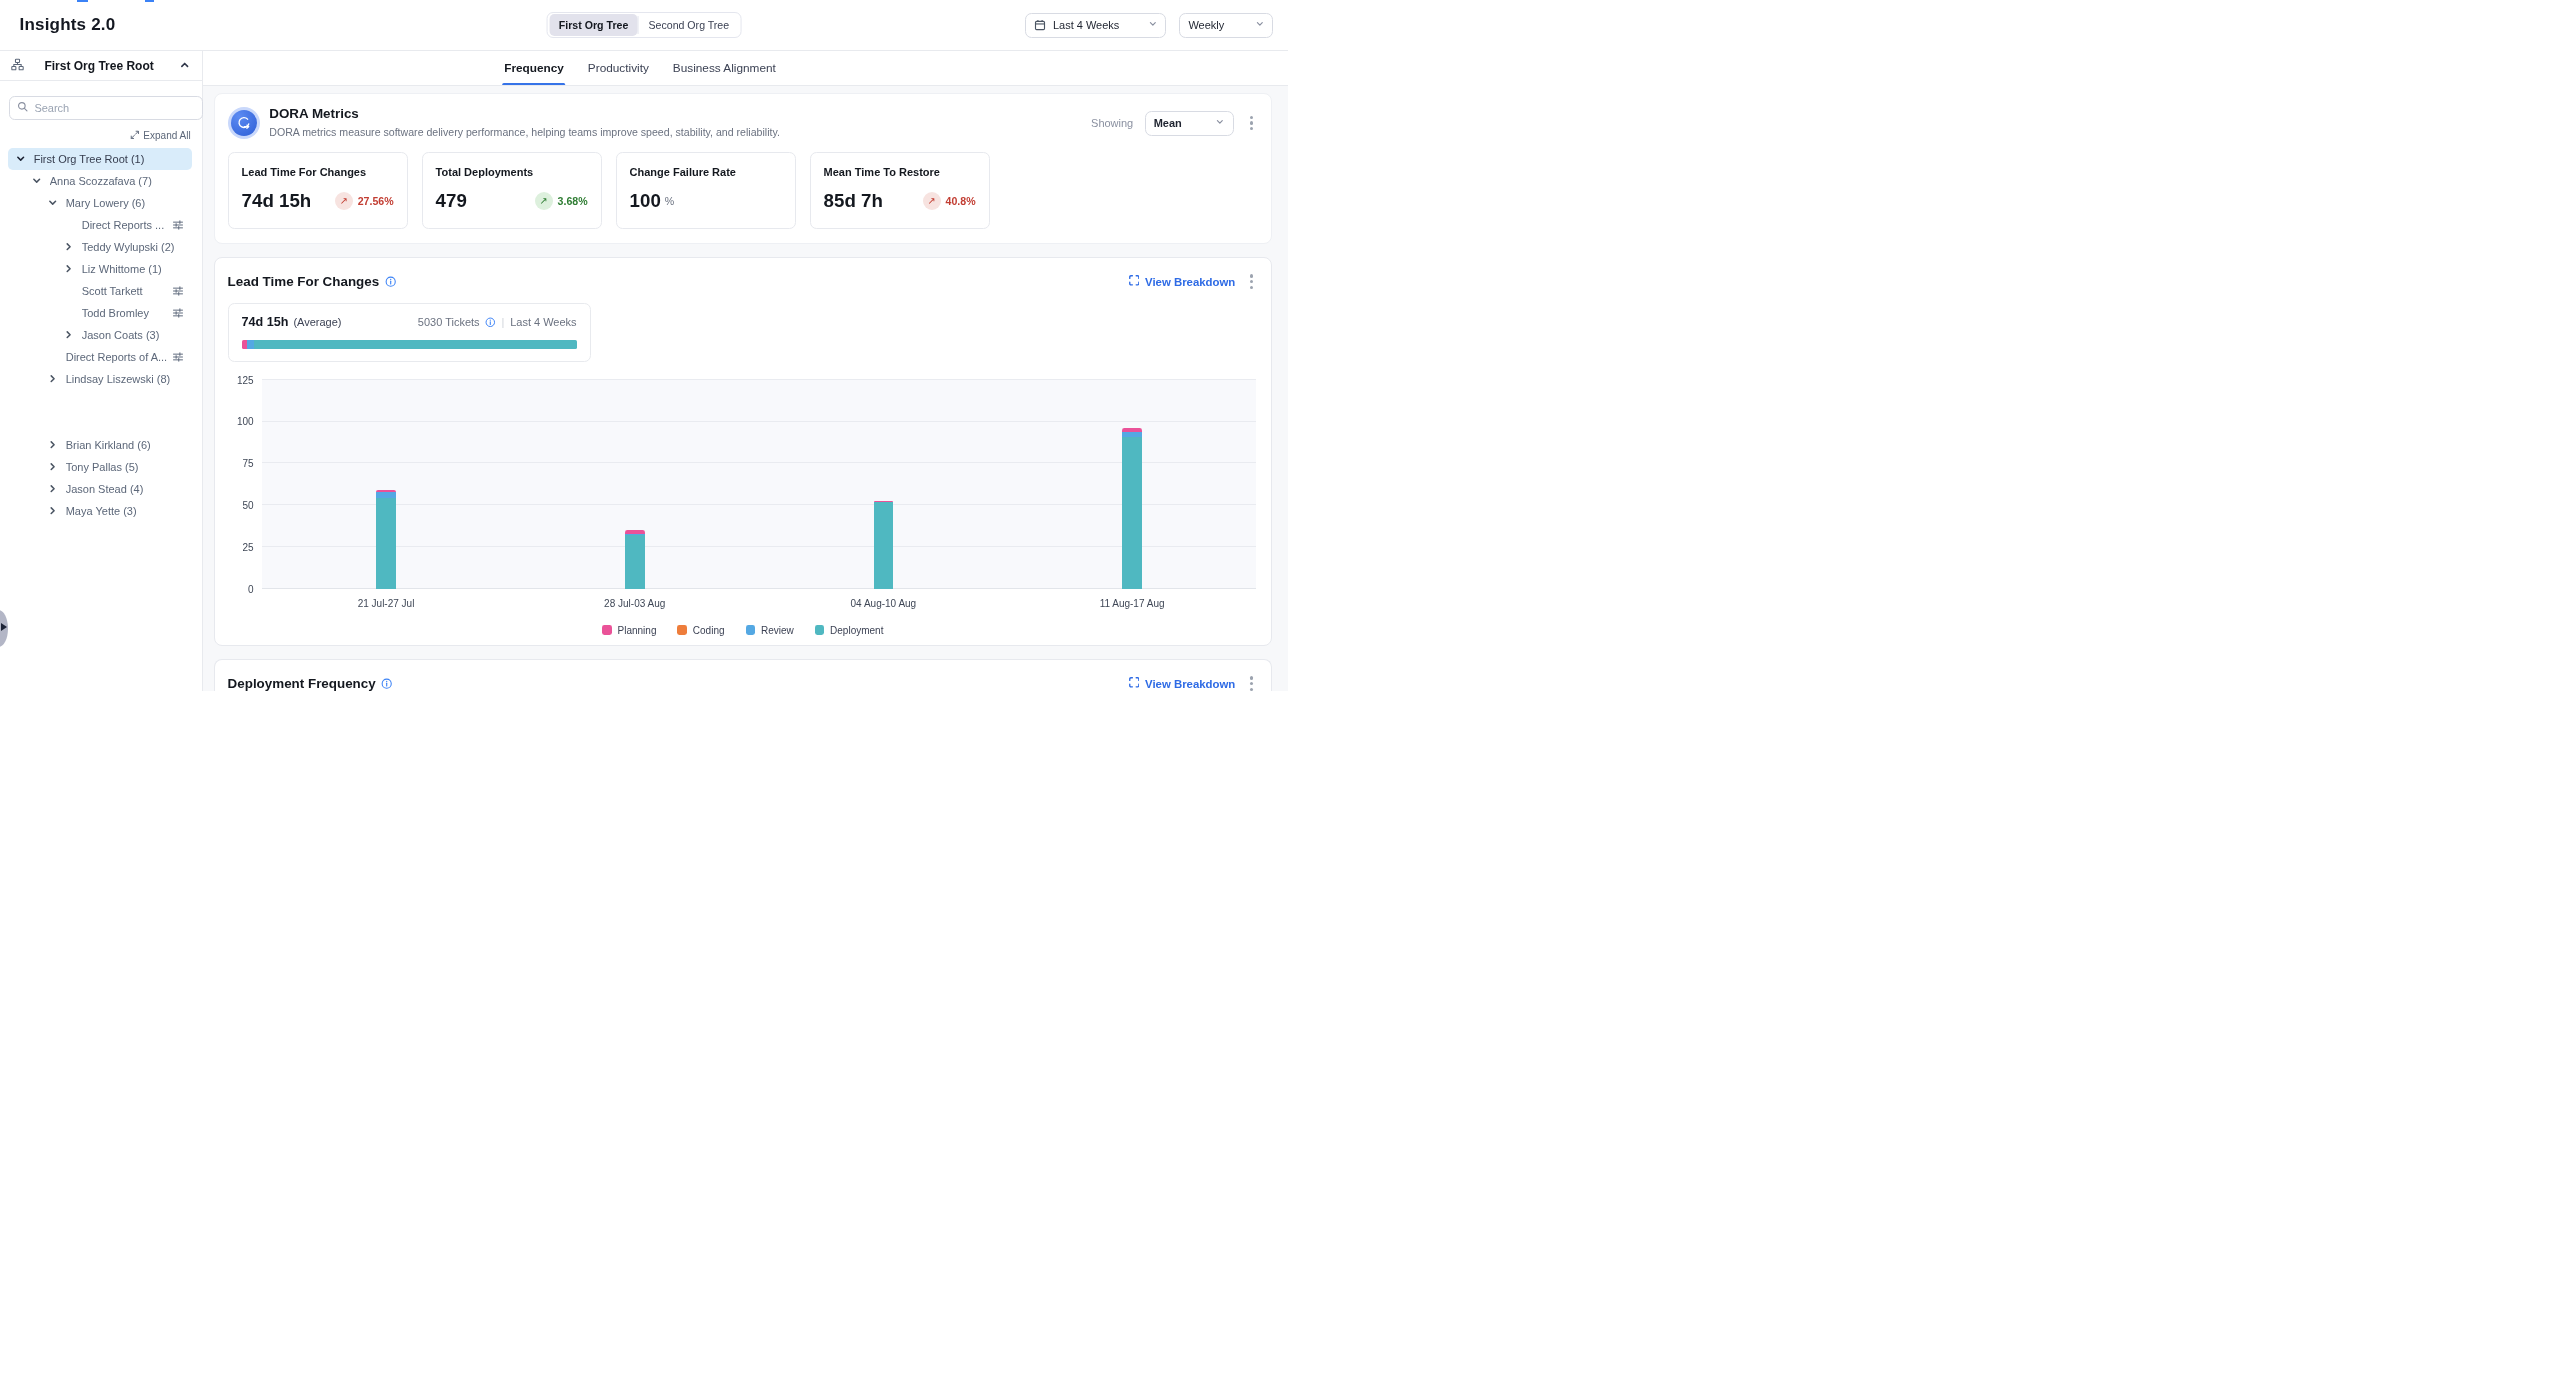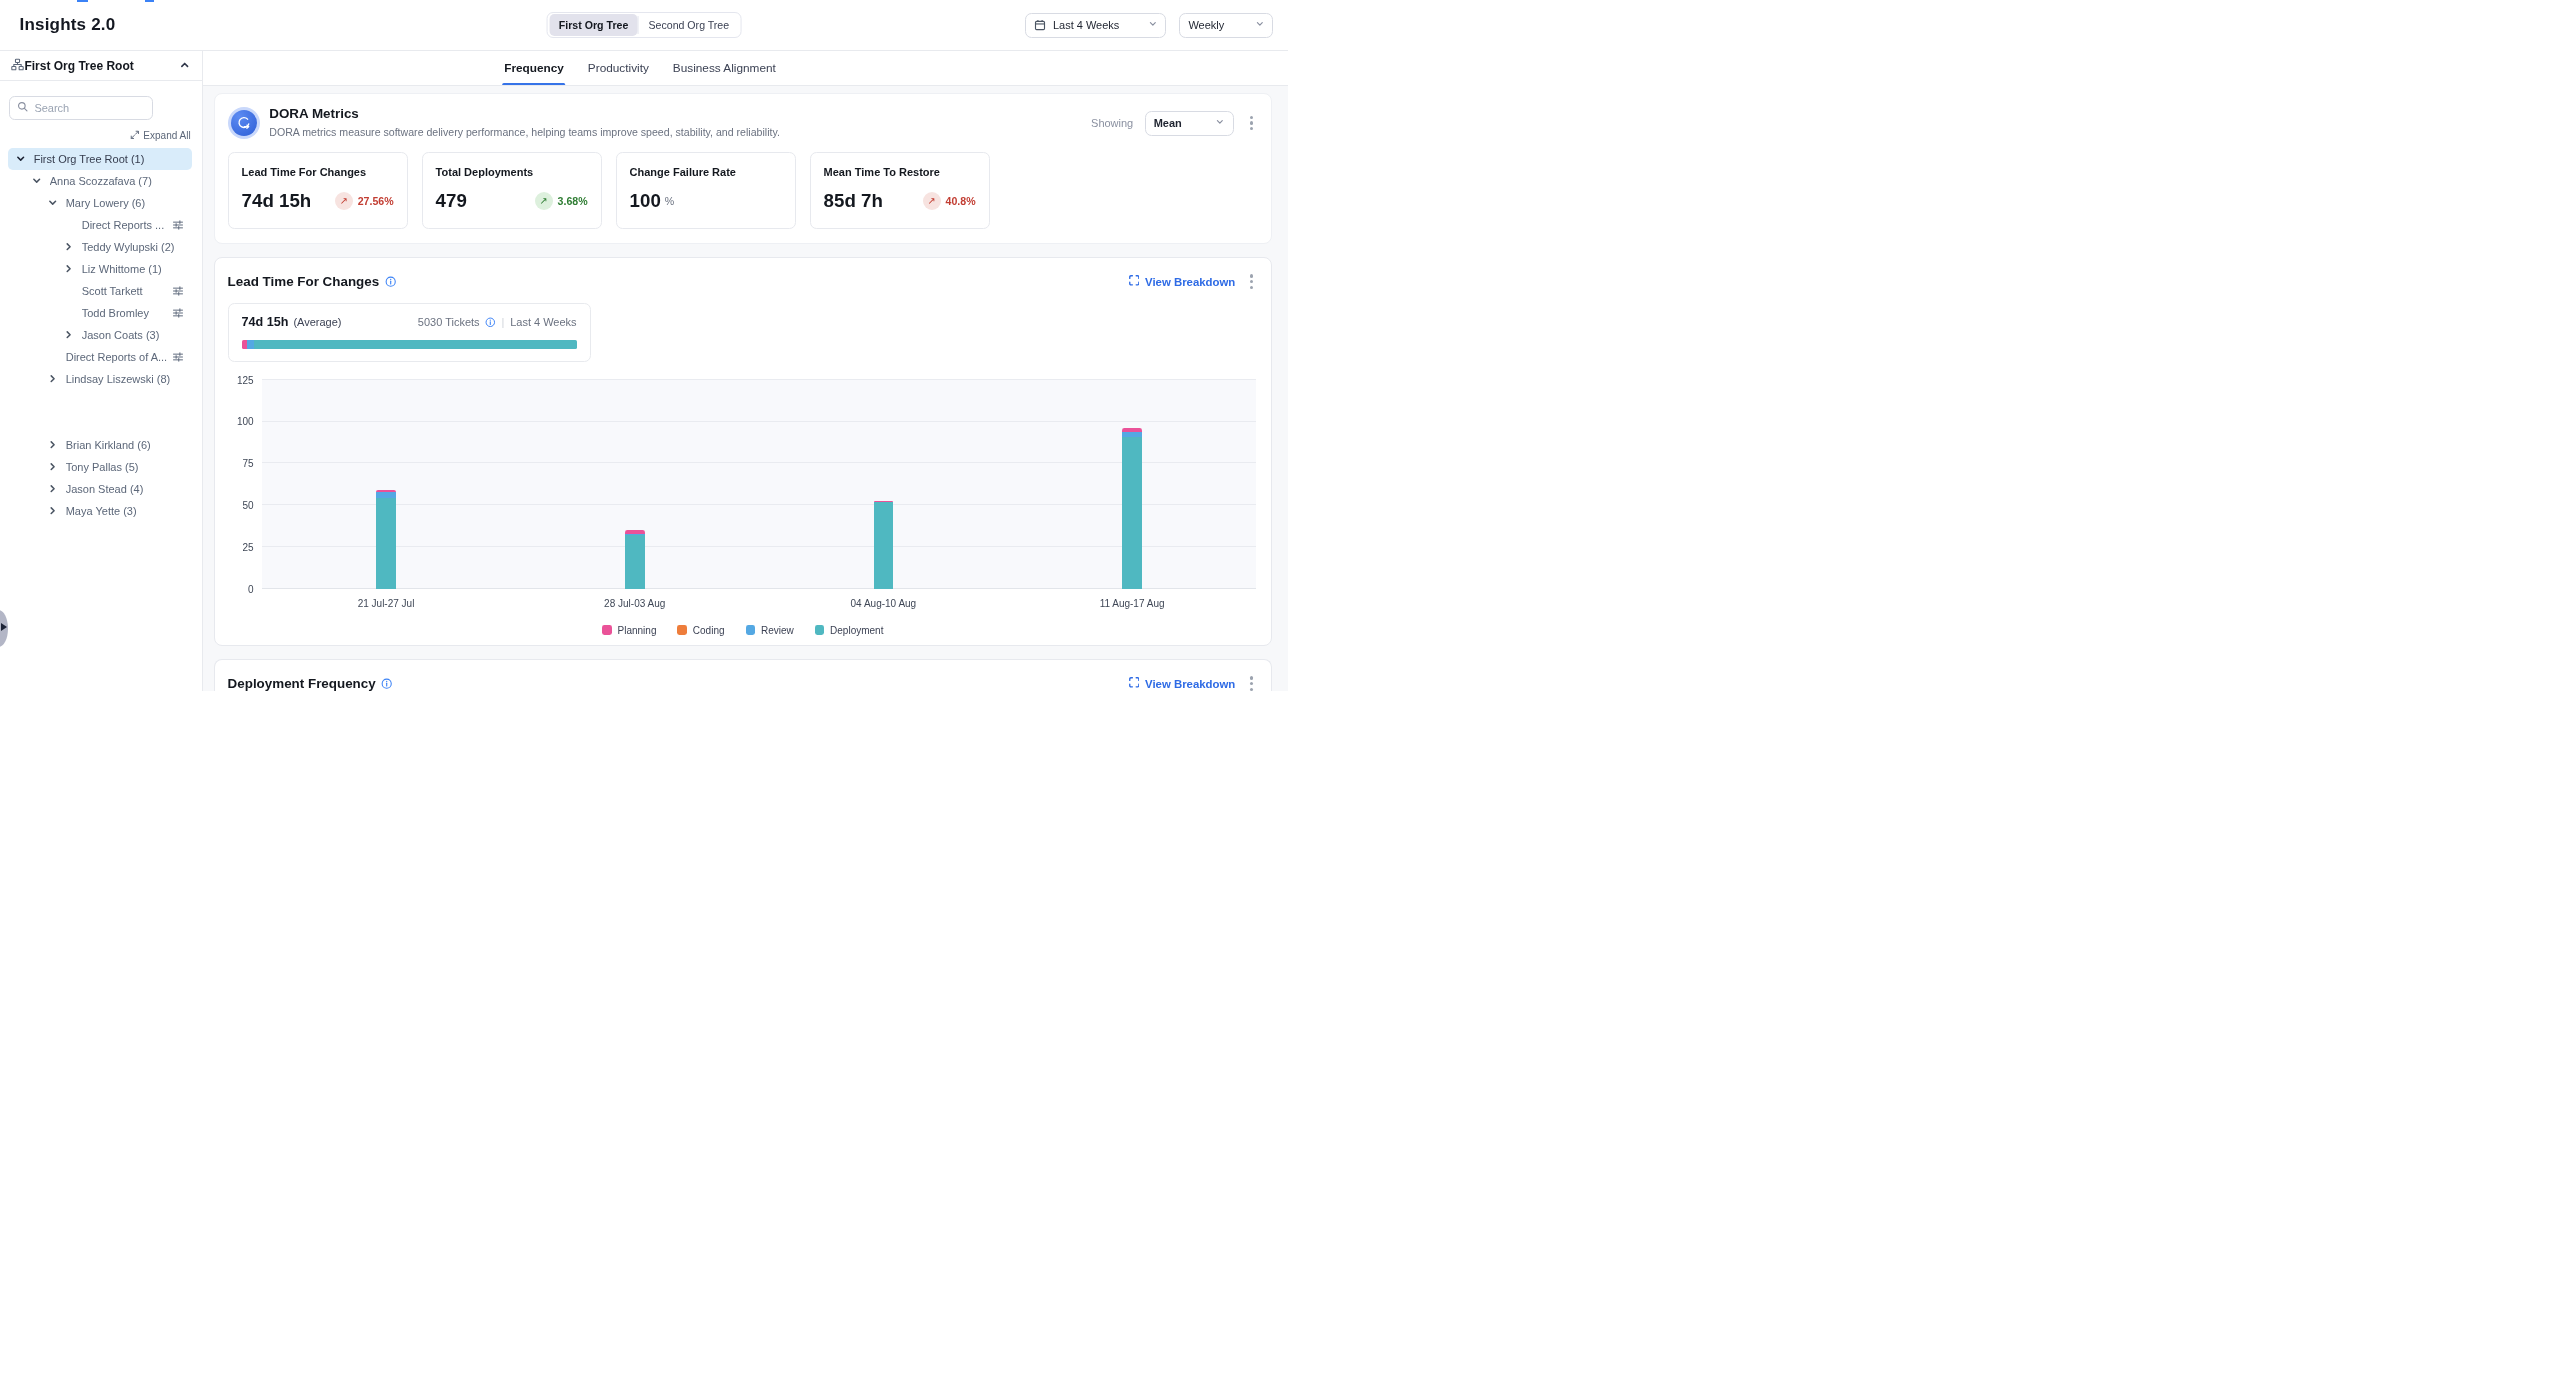--- a/index.html
+++ b/index.html
@@ -22,24 +22,24 @@
   .header-right { margin-left:auto; display:flex; align-items:center; gap:13px; margin-right:14.6px; }
   .select { display:flex; align-items:center; gap:6.5px; border:0.8px solid #d8dbe3; border-radius:6.5px;
     background:#fff; height:25px; padding:0 8px; font-size:11px; color:#1f2430; cursor:pointer; }
   .select .chev { margin-left:auto; }
   .sel-date { width:141px; }
   .sel-gran { width:94px; }
 
   
   .sidebar { position:absolute; top:51px; left:0; width:203px; bottom:0; background:#fff;
     border-right:0.8px solid #e8eaee; z-index:5; }
-  .sb-head { height:30px; display:flex; align-items:center; gap:0; padding:0 11.4px; border-bottom:0.8px solid #e8eaee; }
+  .sb-head { height:30px; display:flex; align-items:center; gap:20px; padding:0 11.4px; border-bottom:0.8px solid #e8eaee; }
   .sb-title { font-size:12px; font-weight:700; color:#14181f; }
   .sb-head .chev-up { margin-left:auto; cursor:pointer; }
-  .sb-search { position:absolute; top:45px; left:9px; width:144px; height:23.6px; border:0.8px solid #d8dbe3;
+  .sb-search { position:absolute; top:45px; left:9px; width:194px; height:23.6px; border:0.8px solid #d8dbe3;
     border-radius:5.7px; display:flex; align-items:center; padding:0 7.3px; gap:5.7px; background:#fff; }
   .sb-search input { border:none; outline:none; font-size:11px; color:#3c4254; width:100%;
     font-family:"Liberation Sans",sans-serif; background:transparent; }
   .sb-search input::placeholder { color:#9aa3b2; }
   .expand-all { position:absolute; top:79px; right:11.4px; display:flex; align-items:center; gap:4px;
     font-size:10px; color:#5c6779; cursor:pointer;text-align:right; }
   .tree { position:absolute; top:97px; left:0; right:0; bottom:0; overflow:hidden; }
   .tree-row { height:22px; display:flex; align-items:center; margin:0 9.7px 0 8px; padding-right:8px;
     font-size:11px; color:#5c6779; border-radius:4.9px; cursor:pointer; }
   .tree-row.selected { background:#d9ecfa; color:#353c4e; }

